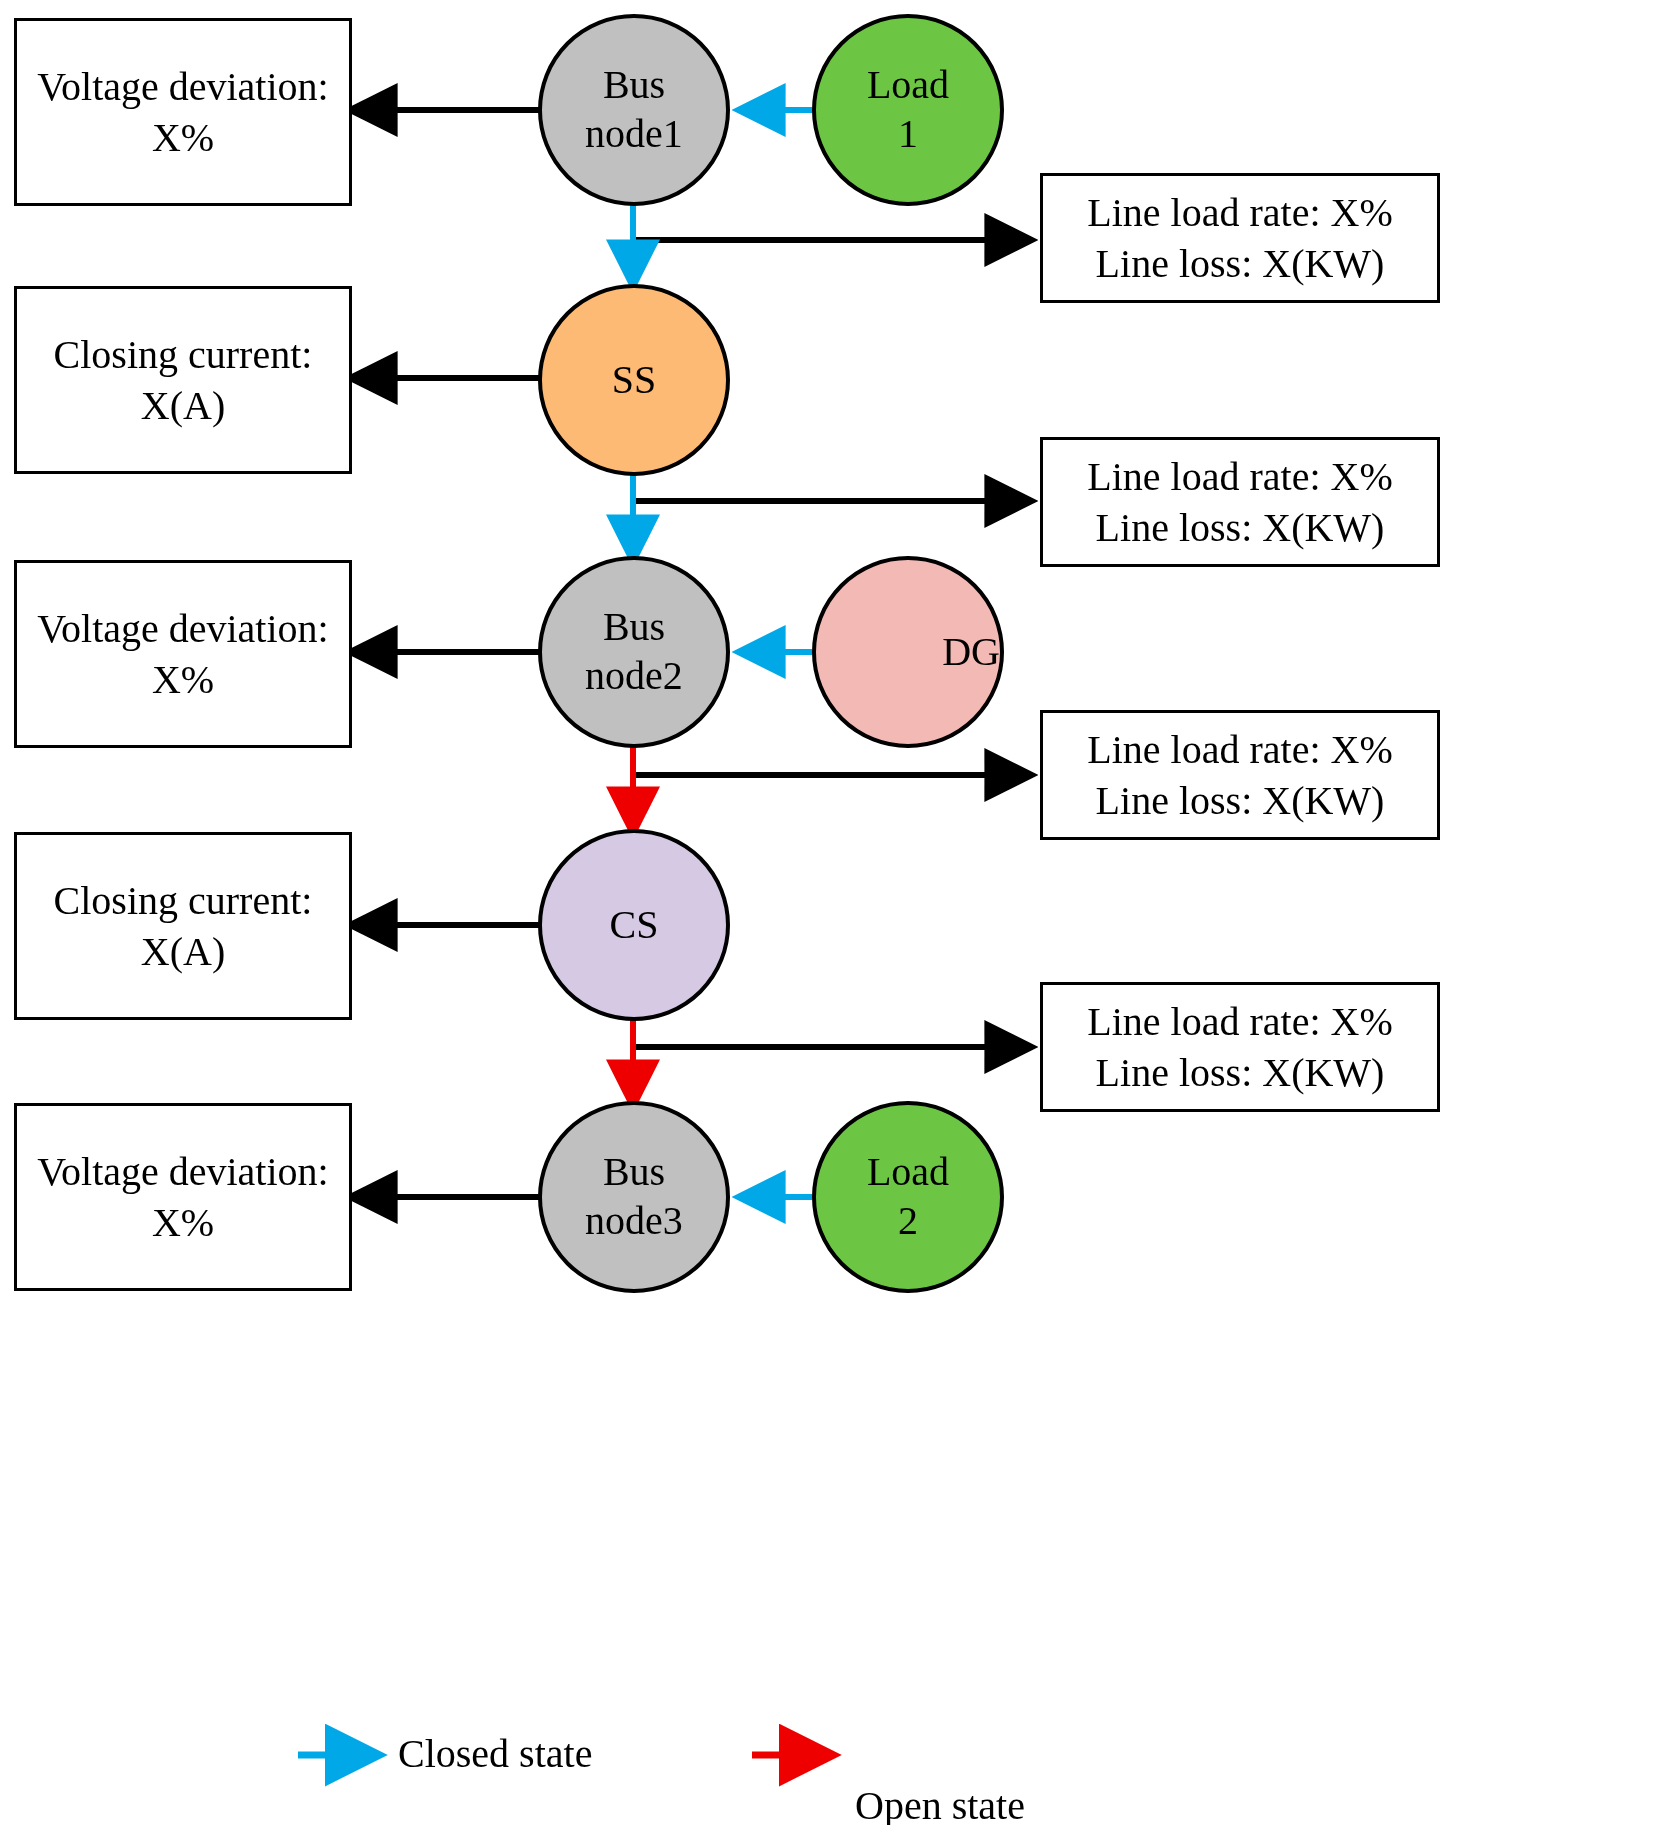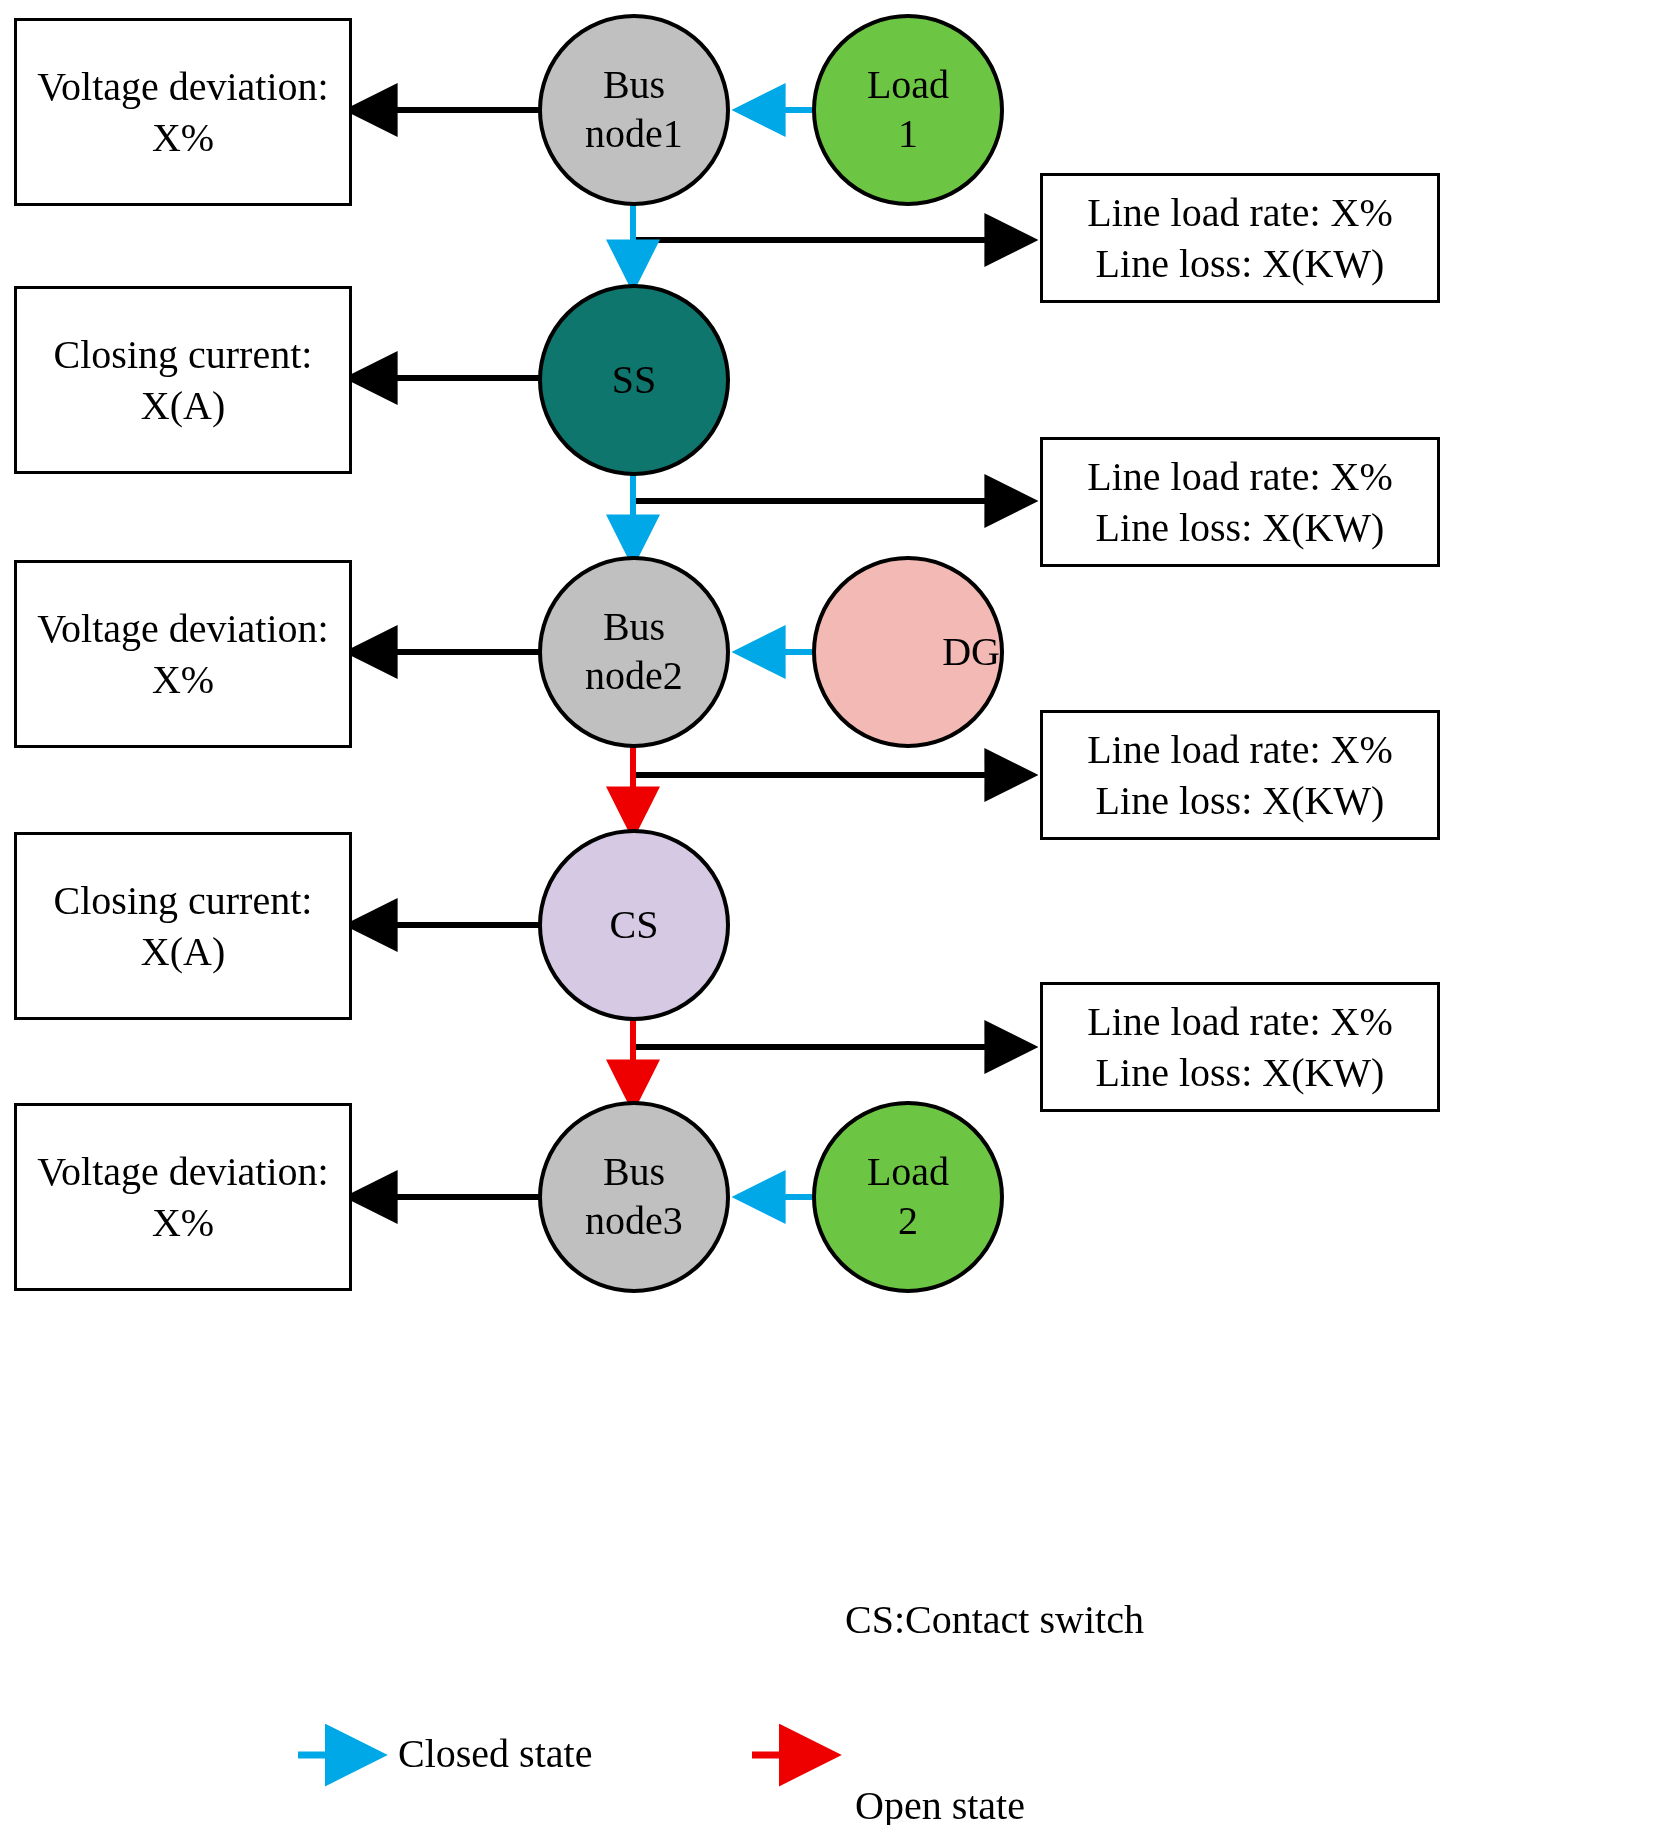--- a/index.html
+++ b/index.html
@@ -160,21 +160,21 @@
   <div class="node" style="left:538px; top:14px; width:192px; height:192px; background:#c0c0c0;">
     <div>Bus</div>
     <div>node1</div>
   </div>
 
   <div class="node" style="left:812px; top:14px; width:192px; height:192px; background:#6cc644;">
     <div>Load</div>
     <div>1</div>
   </div>
 
-  <div class="node" style="left:538px; top:284px; width:192px; height:192px; background:#0f766e;">
+  <div class="node" style="left:538px; top:284px; width:192px; height:192px; background:#fdba74;">
     <div>SS</div>
   </div>
 
   <div class="node" style="left:538px; top:556px; width:192px; height:192px; background:#c0c0c0;">
     <div>Bus</div>
     <div>node2</div>
   </div>
 
   <div class="node" style="left:812px; top:556px; width:192px; height:192px; background:#f3b9b5;align-items:flex-end;">
     <div>DG</div>
@@ -188,19 +188,18 @@
     <div>Bus</div>
     <div>node3</div>
   </div>
 
   <div class="node" style="left:812px; top:1101px; width:192px; height:192px; background:#6cc644;">
     <div>Load</div>
     <div>2</div>
   </div>
 
 
-  <div class="legend-text" style="left:845px; top:1596px;">CS:Contact switch</div>
 
   <div class="legend-text" style="left:398px; top:1730px;">Closed state</div>
 
   <div class="legend-text" style="left:855px; top:1782px;">Open state</div>
 
 </div>
 
 </body></html>

